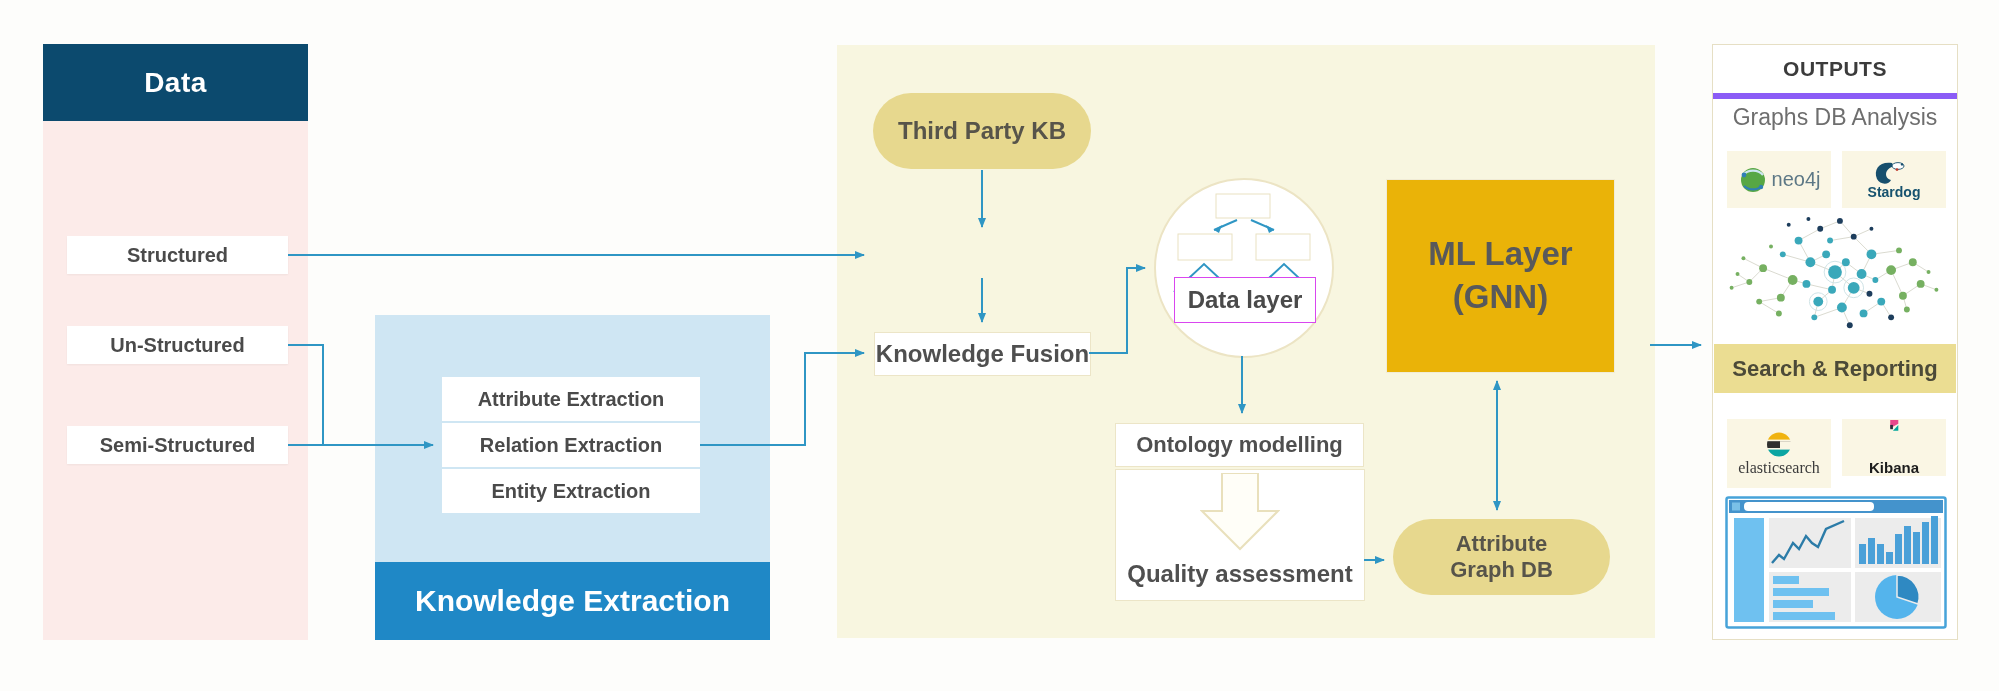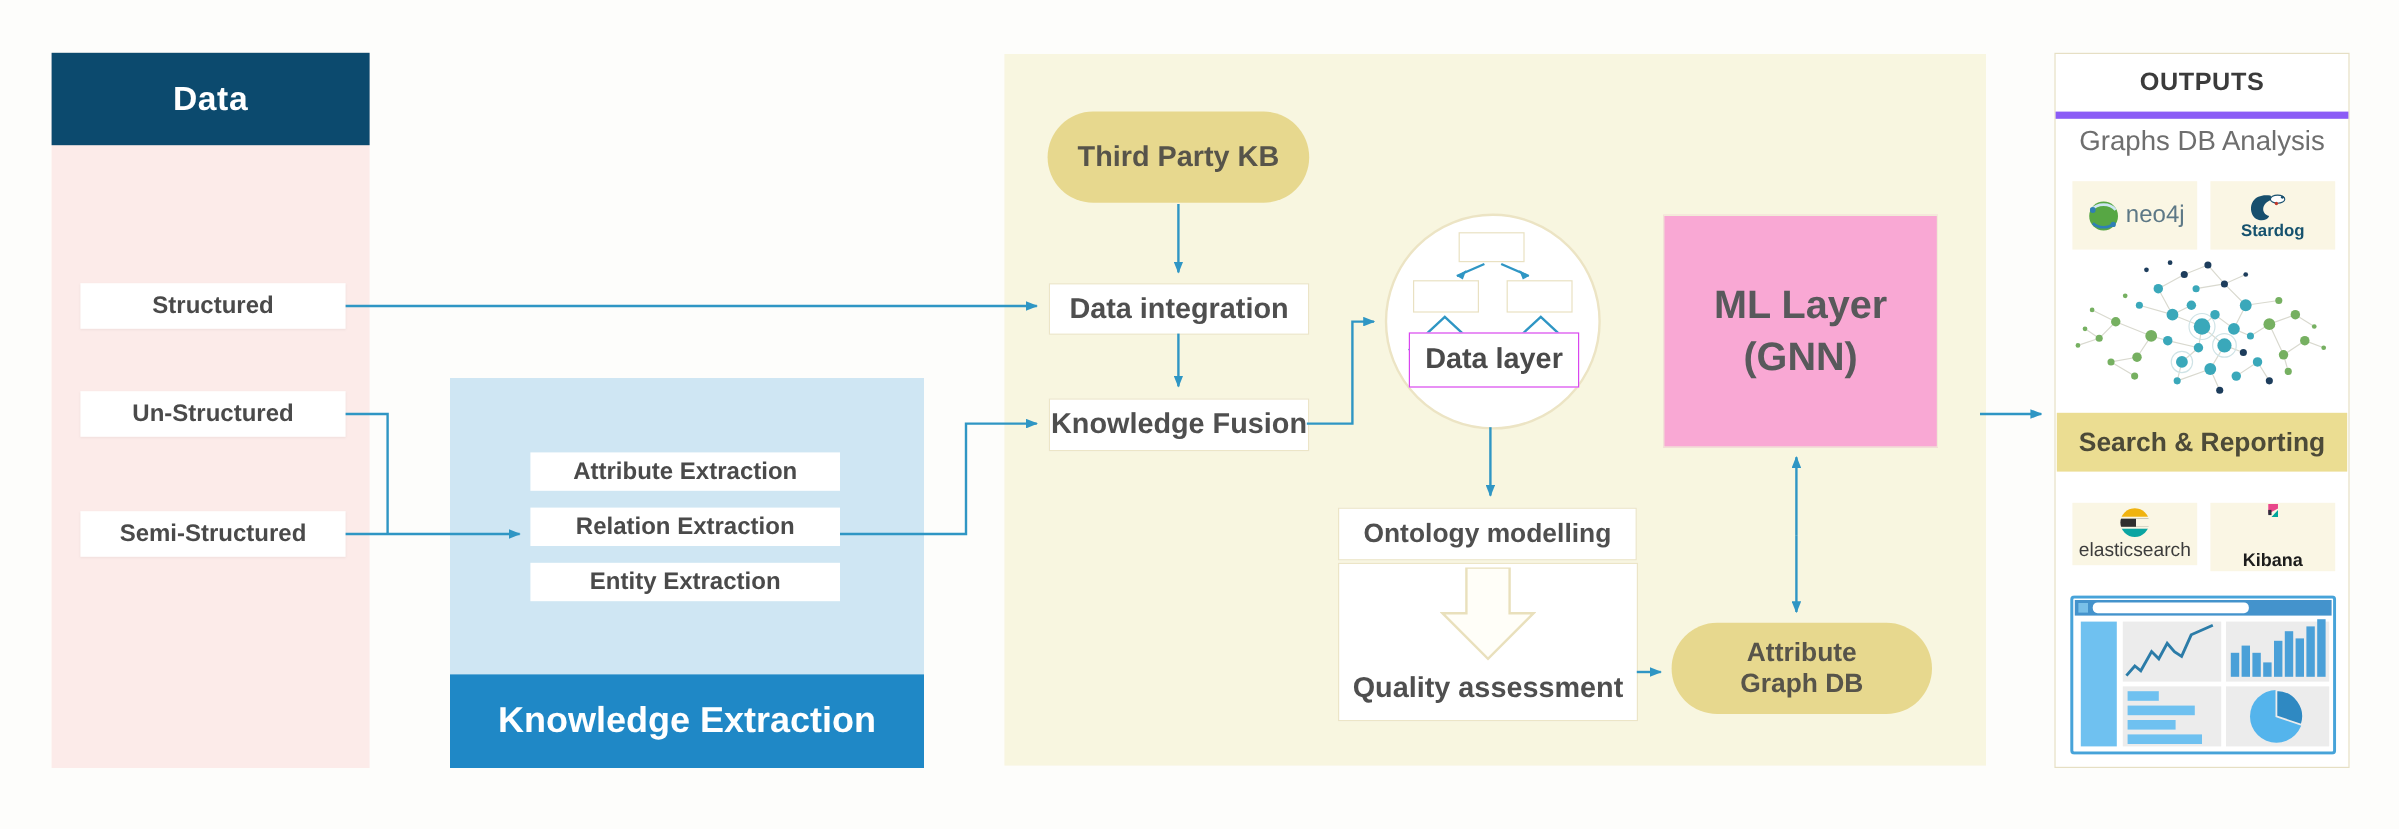--- a/index.html
+++ b/index.html
@@ -14,50 +14,50 @@
   .data-panel{left:43px;top:44px;width:265px;height:596px;background:#fcebe9;}
   .data-header{left:0;top:0;width:265px;height:77px;background:#0c4a6e;color:#fff;
     font-weight:bold;font-size:28px;letter-spacing:.5px;}
   .src-box{left:24px;width:221px;height:38px;background:#fff;font-weight:bold;
     font-size:20px;color:#4a4a4a;box-shadow:0 1px 2px rgba(0,0,0,.05);}
 
   
   .ke-panel{left:375px;top:315px;width:395px;height:325px;background:#cfe6f3;}
   .ke-footer{left:0;top:247px;width:395px;height:78px;background:#1f88c6;color:#fff;
     font-weight:bold;font-size:30px;}
-  .ke-box{left:67px;width:258px;height:32px;background:#fff;font-weight:bold;
+  .ke-box{left:67px;width:258px;height:44px;background:#fff;font-weight:bold;
     font-size:20px;color:#4a4a4a;}
 
   
   .mid-bg{left:837px;top:45px;width:818px;height:593px;background:#f8f6e0;}
   .pill{background:#e7d88e;border-radius:38px;color:#57544a;font-weight:bold;}
   .pill-tpkb{left:873px;top:93px;width:218px;height:76px;font-size:24px;}
   .pill-kgdb{left:1393px;top:519px;width:217px;height:76px;font-size:22px;line-height:1.2;}
   .wbox{background:#fff;border:1px solid #ece5c7;font-weight:bold;color:#4f4f4f;}
   .box-di{left:874px;top:236px;width:215px;height:41px;font-size:24px;}
   .box-kf{left:874px;top:332px;width:215px;height:42px;font-size:24px;}
   .box-om{left:1115px;top:423px;width:247px;height:42px;font-size:22px;}
   .box-qa{left:1115px;top:469px;width:248px;height:130px;}
   .qa-label{left:0;top:90px;width:248px;font-weight:bold;font-size:24px;color:#4f4f4f;text-align:center;}
-  .box-ml{left:1386px;top:179px;width:227px;height:192px;background:#f9a8d4;border:1px solid #f1ecd7;}
+  .box-ml{left:1386px;top:179px;width:227px;height:192px;background:#eab308;border:1px solid #f1ecd7;}
   .ml-text{width:100%;font-weight:bold;font-size:33px;color:#58595b;line-height:1.3;text-align:center;}
   .circle{left:1154px;top:178px;width:176px;height:176px;background:#fff;
     border:2px solid #ece4c4;border-radius:50%;}
   .dl-box{left:18px;top:97px;width:140px;height:44px;background:#fff;border:1px solid #d946ef;
     font-weight:bold;font-size:24px;color:#4a4a4a;}
 
   
   .out-panel{left:1712px;top:44px;width:246px;height:596px;background:#fff;border:1px solid #e6dfc4;box-sizing:border-box;}
   .out-header{left:0;top:0;width:244px;height:48px;border-bottom:6px solid #8b5cf6;
     font-weight:bold;font-size:21px;color:#3b3b3b;letter-spacing:.5px;}
   .out-sub{left:0;top:54px;width:244px;height:36px;font-size:23px;color:#6e6e6e;}
   .tile{background:#faf6e4;}
   .tile-neo4j{left:14px;top:106px;width:104px;height:57px;}
   .tile-stardog{left:129px;top:106px;width:104px;height:57px;}
-  .tile-es{left:14px;top:374px;width:104px;height:52px;}
+  .tile-es{left:14px;top:374px;width:104px;height:69px;font-family:Liberation Serif, serif;}
   .tile-kibana{left:129px;top:374px;width:104px;height:57px;gap:24px;}
   .neo4j-label{font-size:20px;color:#5d7886;margin-left:4px;}
   .stardog-label{font-weight:bold;font-size:14px;color:#16526e;margin-top:-6px;}
   .es-label{font-size:16px;color:#3c3c3c;margin-top:1px;}
   .kibana-label{font-weight:bold;font-size:15px;color:#1c1c1c;margin-top:2px;}
   .band{left:1px;top:299px;width:242px;height:49px;background:#ebdd92;
     font-weight:bold;font-size:22px;color:#4c4a38;}
   .net-wrap{left:8px;top:168px;width:228px;height:128px;}
   .dash-wrap{left:12px;top:451px;width:222px;height:133px;}
   .logo-col{display:flex;flex-direction:column;align-items:center;justify-content:center;}
@@ -97,23 +97,20 @@
       <span>Knowledge Extraction</span>
     </div>
   </div>
 
   <div class="abs mid-bg"></div>
 
   <div class="abs flexc pill pill-tpkb">
     <span>Third Party KB</span>
   </div>
 
-  <div class="abs flexc wbox box-di">
-    <span>Data integration</span>
-  </div>
 
   <div class="abs flexc wbox box-kf">
     <span>Knowledge Fusion</span>
   </div>
 
   <div class="abs circle">
     <svg class="abs" style="left:0;top:0" width="176" height="176" viewBox="0 0 176 176">
       <rect x="60" y="14" width="54" height="24" fill="#fff" stroke="#e9e1c2"></rect>
       <rect x="22" y="54" width="54" height="26" fill="#fff" stroke="#e9e1c2"></rect>
       <rect x="100" y="54" width="54" height="26" fill="#fff" stroke="#e9e1c2"></rect>

